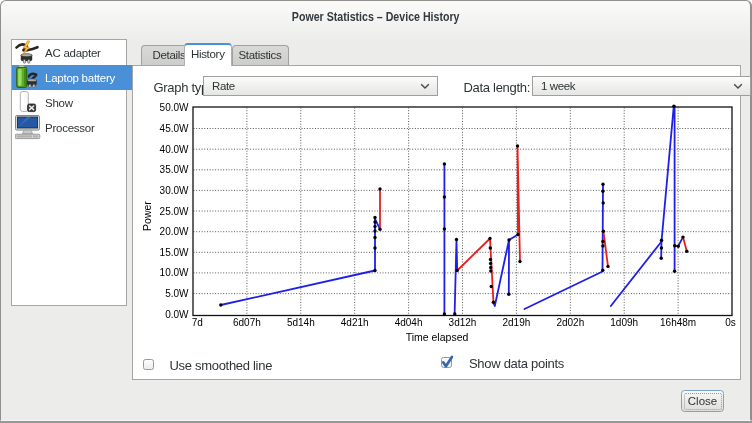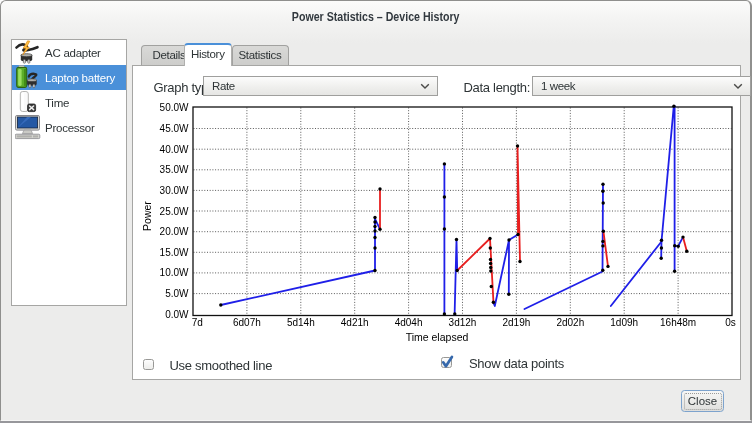--- a/index.html
+++ b/index.html
@@ -48,42 +48,42 @@
         <div class="icon"><svg width="30" height="25" viewBox="0 0 30 25">
       <path d="M1.5,7.5 Q6,2.5 11,5.5 Q13.5,7.2 9.5,9.2 Q6.5,10.8 12,10.2 Q18,9.2 22.5,7.2" fill="none" stroke="#262626" stroke-width="2.6" stroke-linecap="round"></path>
       <path d="M5.8,15.2 L5.8,19.2 Q5.8,21.2 8.2,21.2 L14.8,21.2 Q17.2,21.2 17.2,19.2 L17.2,15.2 Z" fill="#2e2e2e"></path>
       <ellipse cx="11.5" cy="15.2" rx="5.7" ry="1.5" fill="#b0b0ac" stroke="#303030" stroke-width="0.7"></ellipse>
       <rect x="8.4" y="19.6" width="2" height="3.6" rx="0.7" fill="#d8d8d6" stroke="#4a4a4a" stroke-width="0.6"></rect>
       <rect x="12.8" y="19.6" width="2" height="3.6" rx="0.7" fill="#d8d8d6" stroke="#4a4a4a" stroke-width="0.6"></rect>
       <polygon points="12.6,0.8 8.3,8 10.9,8.3 7.8,14.8 14.2,7.4 11.5,6.9 14.8,1.2" fill="#fcc045" stroke="#e08b16" stroke-width="0.7"></polygon>
     </svg></div>
         <div class="lbl">AC adapter</div>
       </div>
-    <div class="row sel" style="top:25px;">
+    <div class="row sel" style="top:25px;padding-left:37px;">
         <div class="icon"><svg width="30" height="25" viewBox="0 0 30 25">
       <rect x="3.6" y="0.6" width="5.8" height="2.6" rx="1" fill="#f0f0ee" stroke="#909090" stroke-width="0.7"></rect>
       <rect x="1.7" y="2.4" width="10" height="20" rx="1.8" fill="#5cae28" stroke="#2c6310" stroke-width="1.1"></rect>
       <rect x="3.2" y="3.9" width="3.4" height="17" rx="1.4" fill="#9ade60"></rect>
       <rect x="9.2" y="3.9" width="1.6" height="17" fill="#3c8414"></rect>
       <path d="M13.8,11.6 Q14.8,8.4 19.3,8.8 Q22.6,9.2 20.6,10.8 L17.4,13.6" fill="none" stroke="#262626" stroke-width="2.3" stroke-linecap="round"></path>
       <path d="M12.1,15.2 L12.1,18.8 Q12.1,20.8 14.3,20.8 L19.5,20.8 Q21.7,20.8 21.7,18.8 L21.7,15.2 Z" fill="#2e2e2e"></path>
       <ellipse cx="16.9" cy="15.2" rx="4.8" ry="1.4" fill="#b0b0ac" stroke="#303030" stroke-width="0.6"></ellipse>
       <rect x="13.9" y="19.2" width="2" height="3.4" rx="0.7" fill="#d8d8d6" stroke="#4a4a4a" stroke-width="0.6"></rect>
       <rect x="17.9" y="19.2" width="2" height="3.4" rx="0.7" fill="#d8d8d6" stroke="#4a4a4a" stroke-width="0.6"></rect>
     </svg></div>
         <div class="lbl">Laptop battery</div>
       </div>
     <div class="row" style="top:50px;">
         <div class="icon"><svg width="30" height="25" viewBox="0 0 30 25">
       <rect x="5.3" y="1.5" width="8" height="20" rx="2.4" fill="#fafafa" stroke="#b4b4b2" stroke-width="1"></rect>
       <rect x="6.5" y="2.8" width="2.6" height="17.4" rx="1.2" fill="#ffffff"></rect>
       <rect x="12.6" y="14" width="8" height="7.6" rx="1.6" fill="#3c3c3c" stroke="#1f1f1f" stroke-width="0.8"></rect>
       <path d="M14.6,16 L18.6,19.6 M18.6,16 L14.6,19.6" stroke="#ededed" stroke-width="1.5" stroke-linecap="round"></path>
     </svg></div>
-        <div class="lbl">Time</div>
+        <div class="lbl">Show</div>
       </div>
     <div class="row" style="top:75px;">
         <div class="icon"><svg width="30" height="25" viewBox="0 0 30 25">
       <rect x="0.5" y="0.5" width="24" height="14.6" rx="1.4" fill="#d8d8d4" stroke="#87878b" stroke-width="1"></rect>
       <rect x="2.4" y="2" width="20.2" height="11" fill="#2458a4" stroke="#16243c" stroke-width="0.8"></rect>
       <path d="M2.4,13 L12,2 L16,2 L2.4,13 Z" fill="#3b6fc0" opacity="0.8"></path>
       <polygon points="9,15.1 16,15.1 17.6,18.6 7.4,18.6" fill="#cacac6" stroke="#96969a" stroke-width="0.7"></polygon>
       <rect x="0.2" y="19.2" width="24.6" height="4.4" rx="1" fill="#d2d2ce" stroke="#87878b" stroke-width="0.8"></rect>
       <rect x="1.8" y="20.4" width="15" height="2" fill="#b0b0ac"></rect>
       <rect x="18" y="20.4" width="5" height="2" fill="#b0b0ac"></rect>

